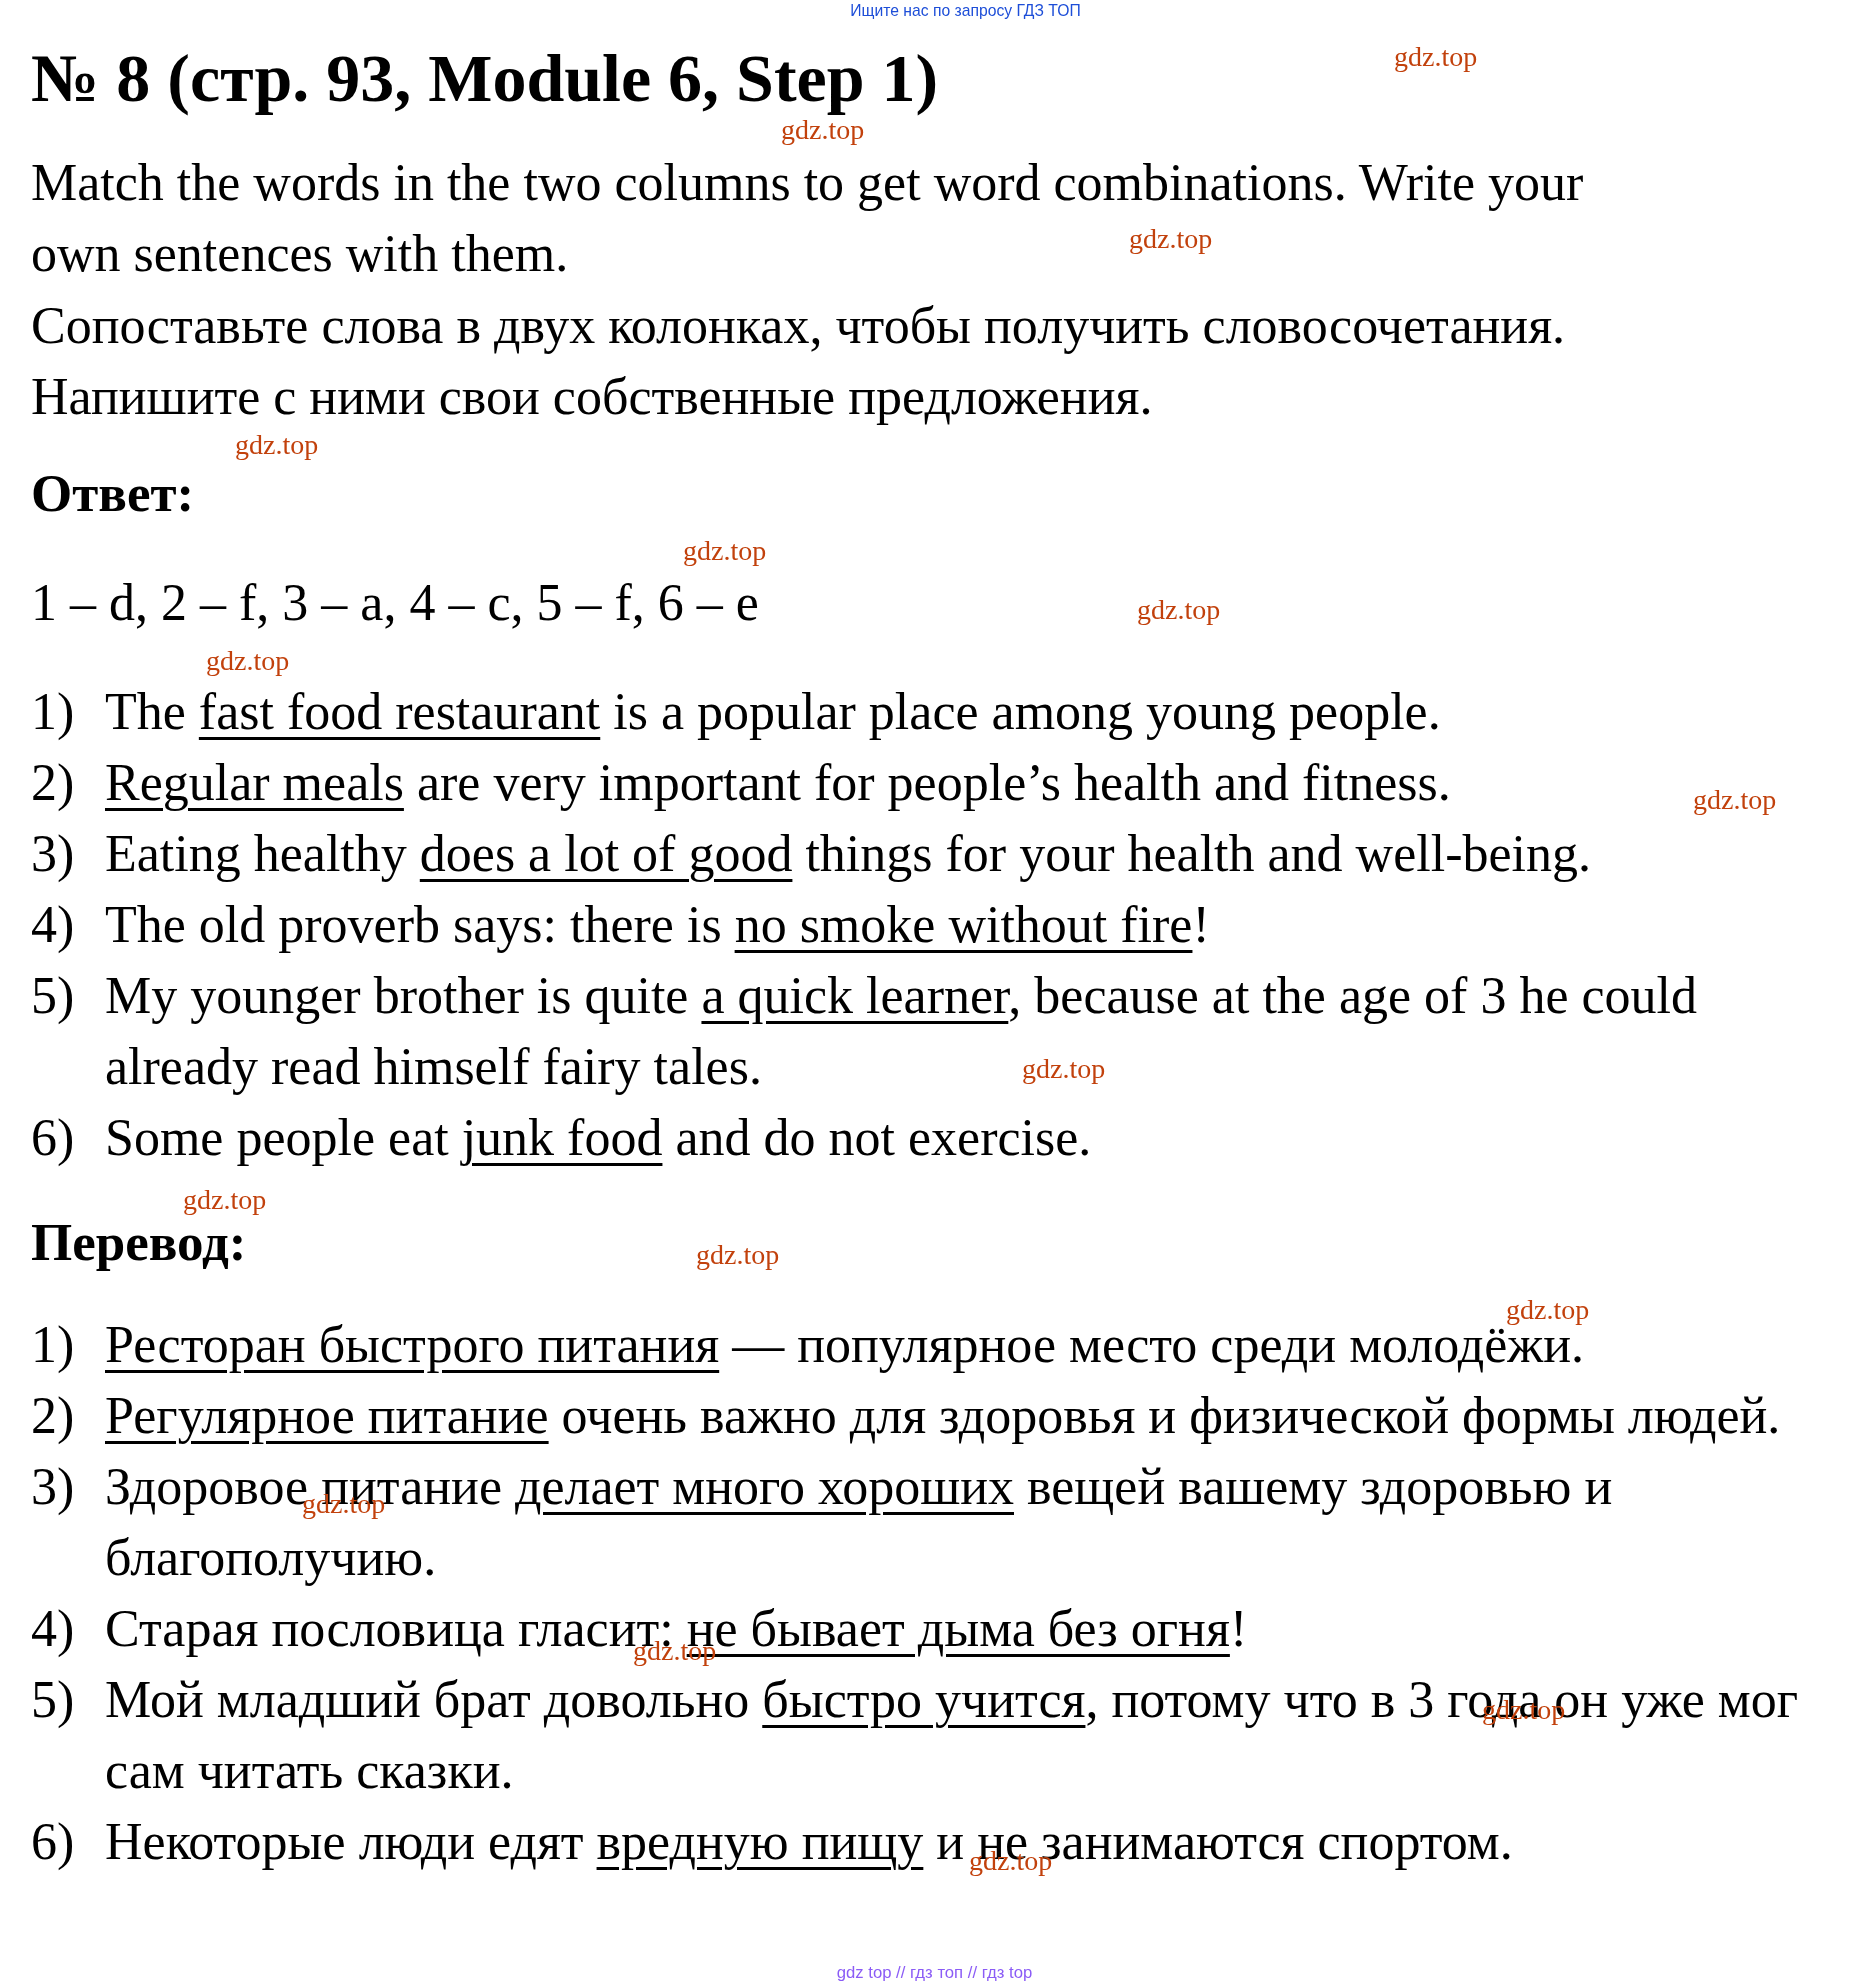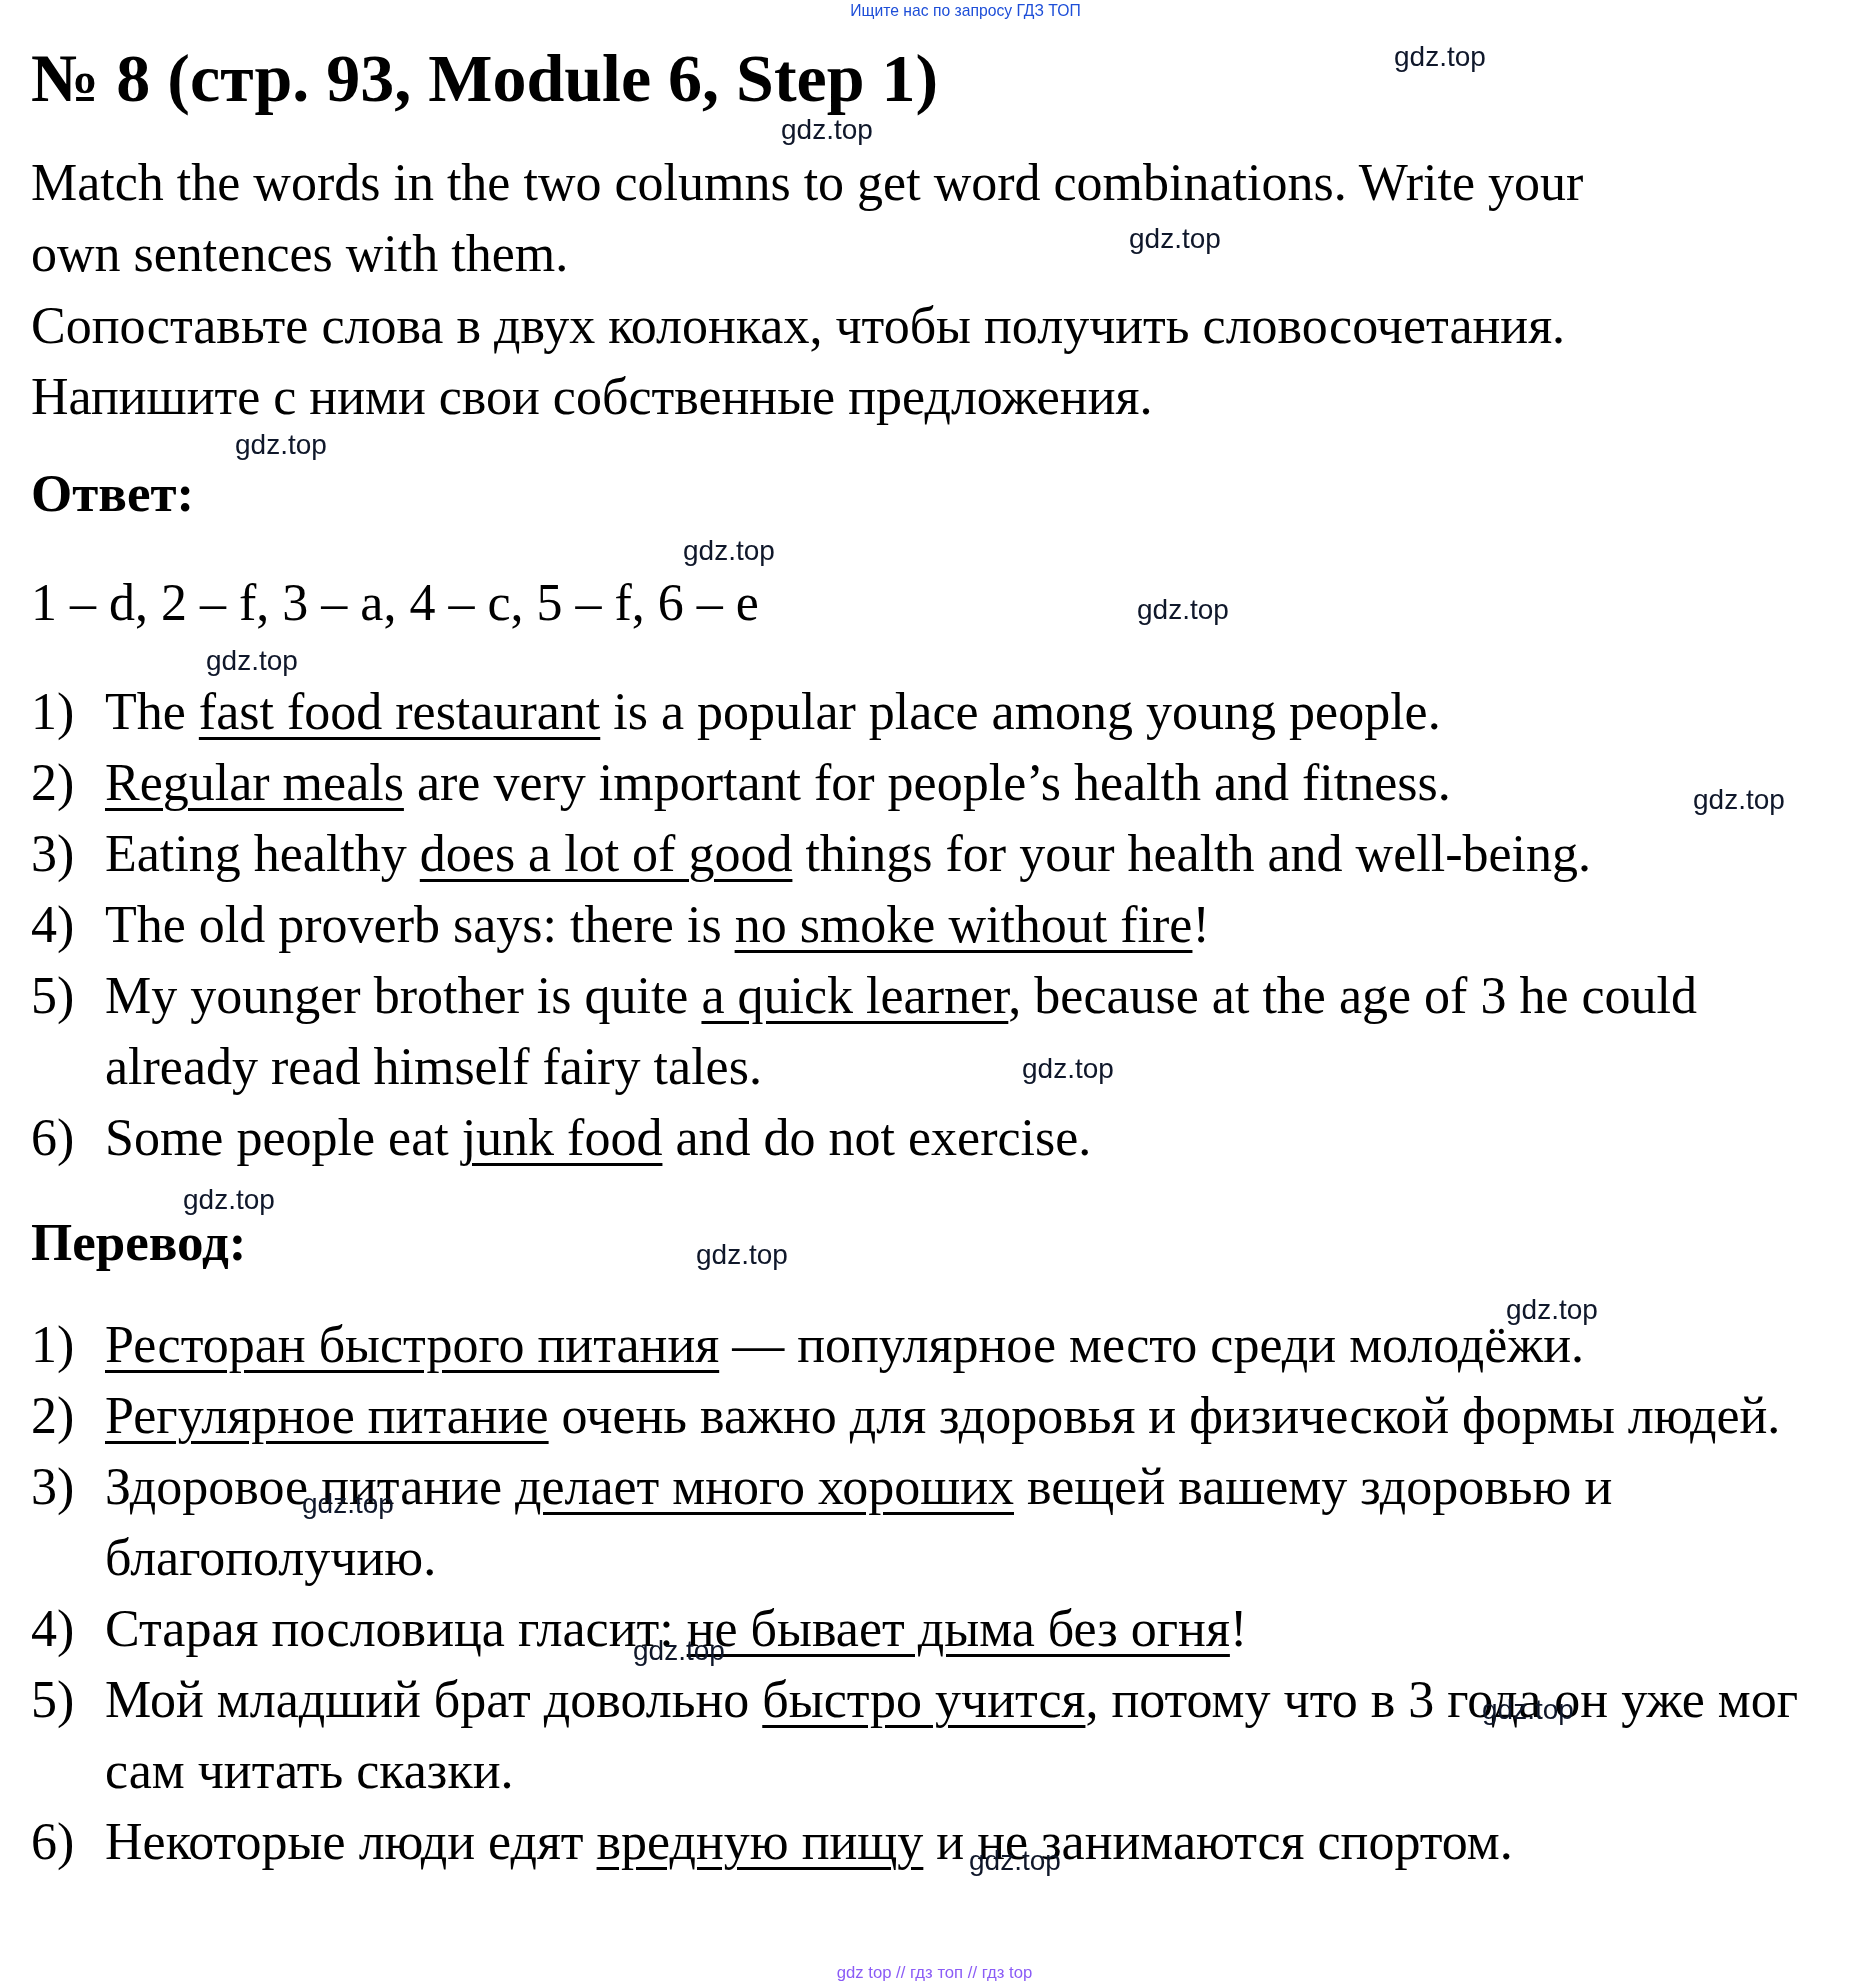--- a/index.html
+++ b/index.html
@@ -79,24 +79,24 @@
     left: 0;
     top: 0;
   }
   .u {
     text-decoration: underline;
     text-decoration-thickness: 2.9px;
     text-underline-offset: 7.8px;
   }
   .wm {
     position: absolute;
-    font-family: Liberation Sans, sans-serif;
+    font-family: Liberation Serif, serif;
     font-size: 28px;
     line-height: 31px;
-    color: #0f172a;
+    color: #c2410c;
     white-space: nowrap;
   }
   .footer {
     position: absolute;
     left: 0;
     width: 1869px;
     top: 1962px;
     text-align: center;
     font-family: "Liberation Sans", "DejaVu Sans", sans-serif;
     font-size: 16.7px;

